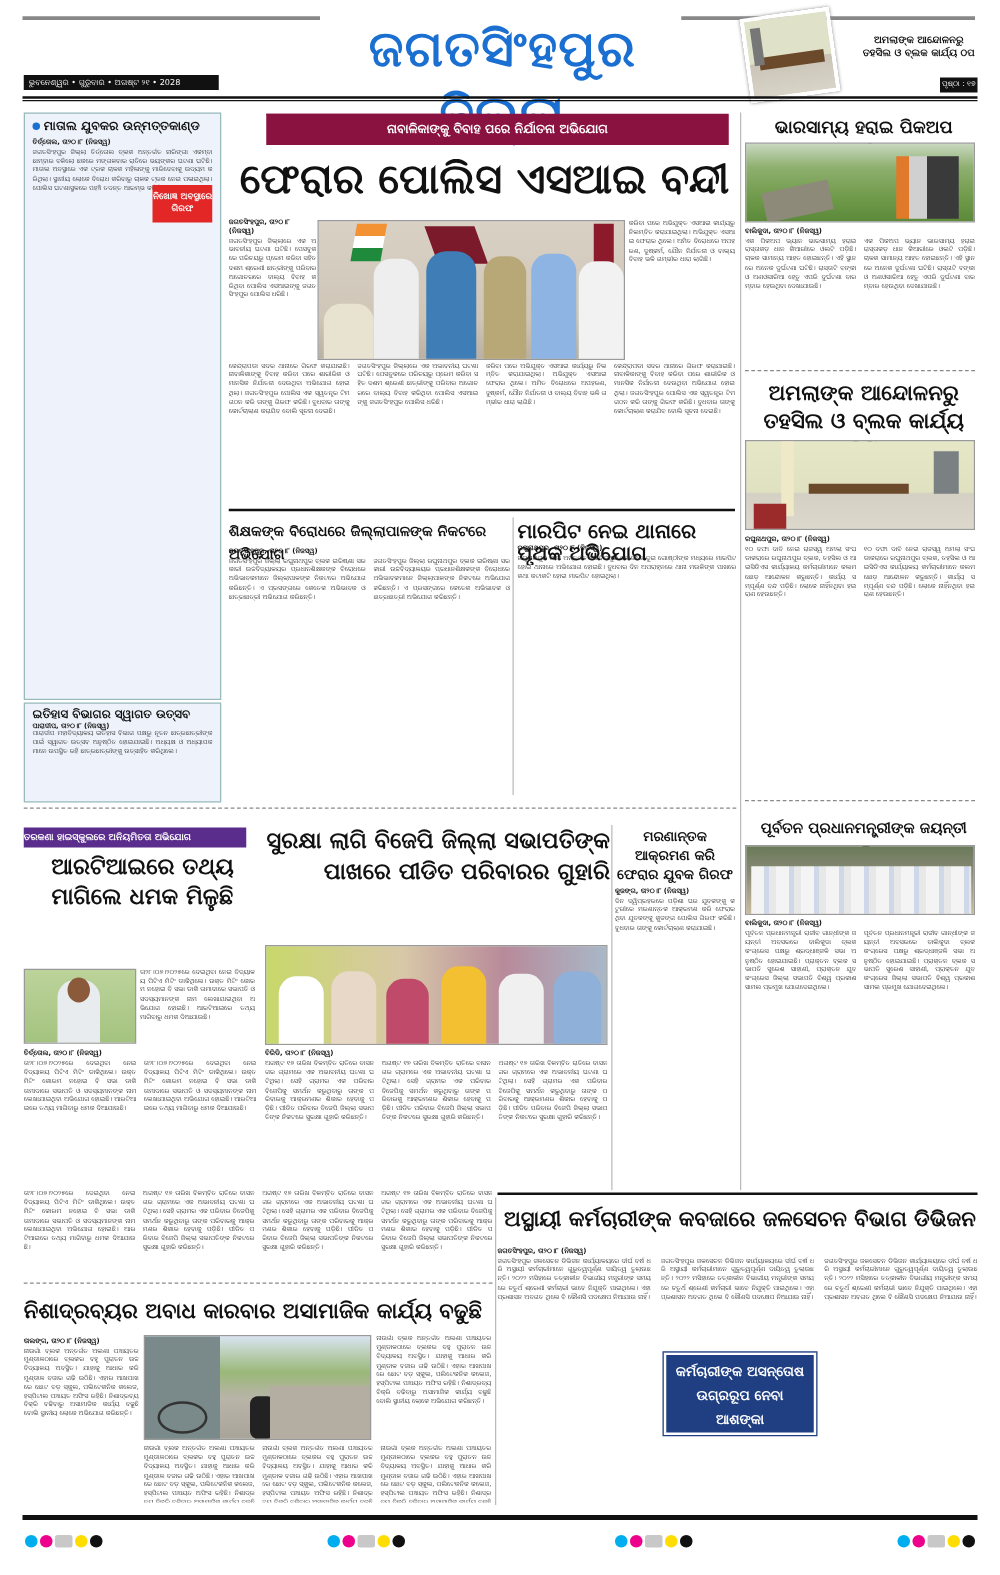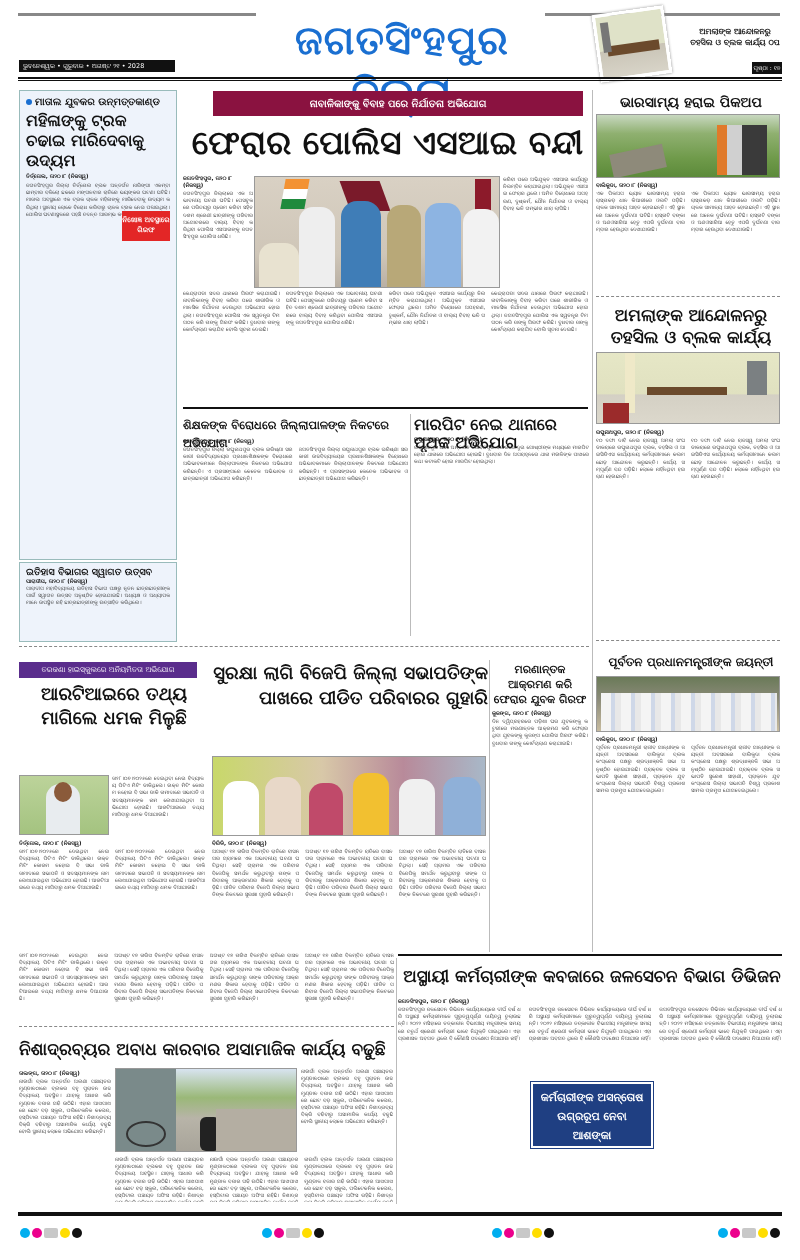--- a/index.html
+++ b/index.html
@@ -44,21 +44,20 @@
   </div>
 
   <div class="abs rule" style="left:18px;top:77px;width:764px;height:2px"></div>
   <div class="abs rule" style="left:18px;top:80px;width:764px;height:1px"></div>
 </div>
 
 <div class="abs" style="left:19px;top:90px;width:158px;height:470px;background:#eef3fb;border:1px solid #9bb;padding:4px 6px">
   <div style="font-size:10px;font-weight:bold;line-height:14px">
     <span style="display:inline-block;width:6px;height:6px;border-radius:50%;background:#1a6fd1;margin-right:3px;vertical-align:middle"></span><span>ମାତାଲ ଯୁବକର ଉନ୍ମତ୍ତକାଣ୍ଡ</span>
   </div>
-  <div class="hd" style="font-size:16px;line-height:20px;margin-top:2px">ମହିଳାଙ୍କୁ ଟ୍ରକ ଚଢାଇ ମାରିଦେବାକୁ ଉଦ୍ୟମ</div>
   <div style="font-size:5.5px;font-weight:bold;margin-top:2px">ତିର୍ତ୍ତୋଲ, ତା୨୦।୮ (ନିଜସ୍ୱ)</div>
   <div class="txt" style="position:relative;height:360px;margin-top:2px">
     <div class="abs" style="right:0;top:29px;width:48px;height:30px;background:#e32626;color:#fff;font-size:7px;line-height:10px;font-weight:bold;text-align:center;padding-top:4px">ନିଖୋଜ୍ଞ ଅବସ୍ଥାରେ ଗିରଫ</div>
     <p style="padding-right:0">ଜଗତସିଂହପୁର ଜିଲ୍ଲା ତିର୍ତ୍ତୋଲ ବ୍ଲକ ଅନ୍ତର୍ଗତ ନାରିଙ୍ଗା ଏକମ୍ବା ଛାମ୍ବାର ବଳିଲୋ ଛକରେ ମଙ୍ଗଳବାର ରାତିରେ ଭୟଙ୍କର ଘଟଣା ଘଟିଛି। ମାତାଲ ଅବସ୍ଥାରେ ଏକ ଟ୍ରକ ଚାଳକ ମହିଳାଙ୍କୁ ମାରିଦେବାକୁ ଉଦ୍ୟମ କରିଥିଲା। ସ୍ଥାନୀୟ ଲୋକେ ବିରୋଧ କରିବାରୁ ଚାଳକ ଟ୍ରକ ନେଇ ପଳାଇଥିଲା। ପୋଲିସ ଘଟଣାସ୍ଥଳରେ ପହଞ୍ଚି ତଦନ୍ତ ଆରମ୍ଭ କରିଛି।</p>
   </div>
 </div>
 
 <div class="abs" style="left:19px;top:562px;width:158px;height:80px;background:#eef3fb;border:1px solid #9bb;padding:2px 6px">
   <div class="hd" style="font-size:9.5px;line-height:13px">ଇତିହାସ ବିଭାଗର ସ୍ୱାଗତ ଉତ୍ସବ</div>
   <div style="font-size:5.5px;font-weight:bold">ପାରାଦୀପ, ତା୨୦।୮ (ନିଜସ୍ୱ)</div>
@@ -128,21 +127,21 @@
   <div class="txt" style="flex:1">ଜଗତସିଂହପୁର ଜିଲ୍ଲା ରଘୁନାଥପୁର ବ୍ଲକ ଇରିଷ୍ଣା ସରକାରୀ ଉଚ୍ଚବିଦ୍ୟାଳୟର ପ୍ରଧାନଶିକ୍ଷକଙ୍କ ବିରୋଧରେ ଅଭିଭାବକମାନେ ଜିଲ୍ଲାପାଳଙ୍କ ନିକଟରେ ଅଭିଯୋଗ କରିଛନ୍ତି। ଏ ପ୍ରସଙ୍ଗରେ କେତେକ ଅଭିଭାବକ ଓ ଛାତ୍ରଛାତ୍ରୀ ଅଭିଯୋଗ କରିଛନ୍ତି।</div>
 </div>
 <div class="abs vrule" style="left:410px;top:414px;height:222px"></div>
 
 <div class="abs hd" style="left:414px;top:416px;width:175px;font-size:16px;line-height:18px">ମାରପିଟ ନେଇ ଥାନାରେ ପୃଥକ ଅଭିଯୋଗ</div>
 <div class="abs" style="left:414px;top:436px;width:120px;font-size:5.5px;font-weight:bold">ରଘୁନାଥପୁର, ତା୨୦।୮ (ନିଜସ୍ୱ)</div>
 <div class="abs txt" style="left:414px;top:444px;width:175px;height:192px">ରଘୁନାଥପୁର ଥାନା ଅନ୍ତର୍ଗତ ଗୋବିନ୍ଦପୁର ବଜାରରେ ଦୁଇ ଗୋଷ୍ଠୀଙ୍କ ମଧ୍ୟରେ ମାରପିଟ ହୋଇ ଥାନାରେ ଅଭିଯୋଗ ହୋଇଛି। ବୁଧବାର ଦିନ ଅପରାହ୍ନରେ ଥାନା ମଉଳିଙ୍କ ପାଖରେ କଥା କଟାକଟି ହୋଇ ମାରପିଟ ହୋଇଥିଲା।</div>
 
 <div class="abs dash" style="left:19px;top:646px;width:570px"></div>
 
-<div class="abs" style="left:19px;top:662px;width:178px;height:16px;background:#5a2d8c;color:#fff;font-size:7.5px;line-height:16px;text-align:center;font-weight:normal">
+<div class="abs" style="left:19px;top:662px;width:178px;height:16px;background:#5a2d8c;color:#fff;font-size:7.5px;line-height:16px;text-align:left;font-weight:bold">
   <span>ତରକଣା ହାଇସ୍କୁଲରେ ଅନିୟମିତତା ଅଭିଯୋଗ</span>
 </div>
 <div class="abs hd" style="left:19px;top:682px;width:190px;font-size:18px;line-height:24px;text-align:center">ଆରଟିଆଇରେ ତଥ୍ୟ ମାଗିଲେ ଧମକ ମିଳୁଛି</div>
 <div class="abs photo" style="left:19px;top:775px;width:90px;height:60px;background:linear-gradient(180deg,#bcd39a 0%,#a4c380 100%)">
   <div class="abs" style="left:26px;top:8px;width:34px;height:52px;background:#e8ecef;border-radius:14px 14px 0 0"></div>
   <div class="abs" style="left:34px;top:6px;width:18px;height:20px;background:#8a5a3a;border-radius:50%"></div>
 </div>
 <div class="abs txt" style="left:112px;top:775px;width:92px;height:62px">ତା୨୮।୦୭।୨୦୨୫ରେ ଦେଇଥିବା ନେଇ ବିଦ୍ୟାଳୟ ପିଟିଏ ମିଟିଂ ଡାକିଥିଲେ। ଉକ୍ତ ମିଟିଂ କୋରମ ନହୋଇ ବି ସଭା ଡାକି ତାମାଦାରେ ସଭାପତି ଓ ସଦସ୍ୟମାନଙ୍କ ନାମ ଲେଖାଯାଇଥିବା ଅଭିଯୋଗ ହୋଇଛି। ଆରଟିଆଇରେ ତଥ୍ୟ ମାଗିବାରୁ ଧମକ ଦିଆଯାଉଛି।</div>
 <div class="abs" style="left:19px;top:840px;width:100px;font-size:5.5px;font-weight:bold">ତିର୍ତ୍ତୋଲ, ତା୨୦।୮ (ନିଜସ୍ୱ)</div>
 <div class="abs" style="left:19px;top:848px;width:186px;height:180px;display:flex;gap:6px">

